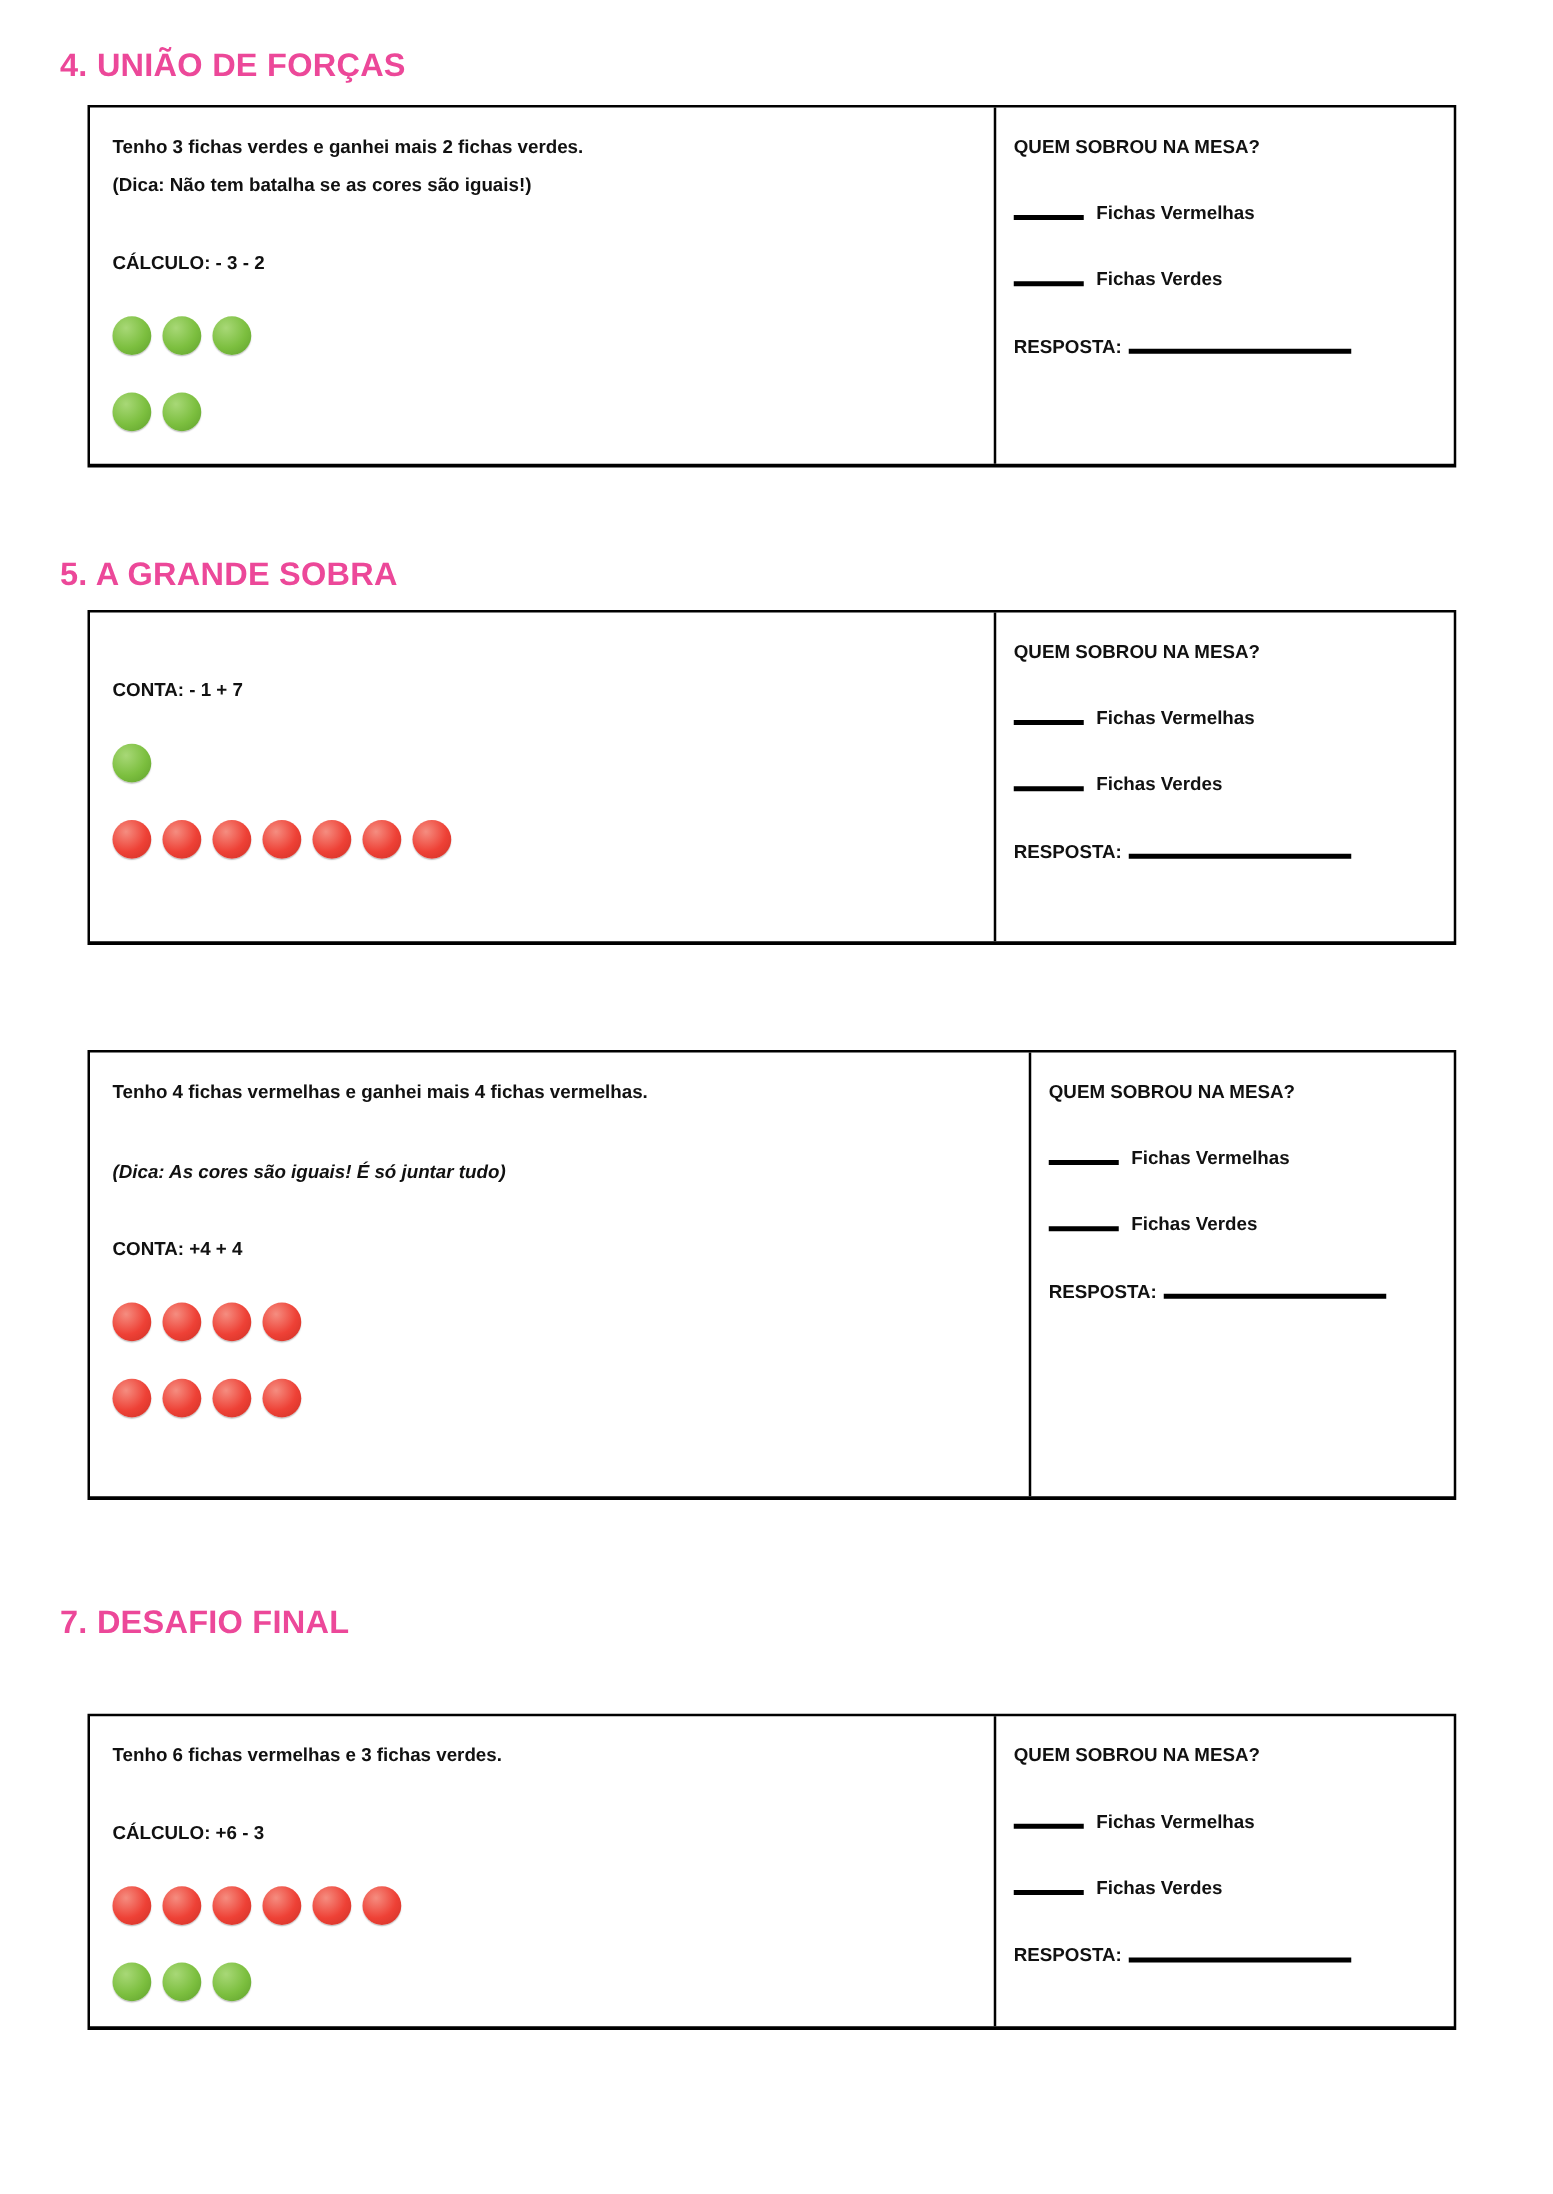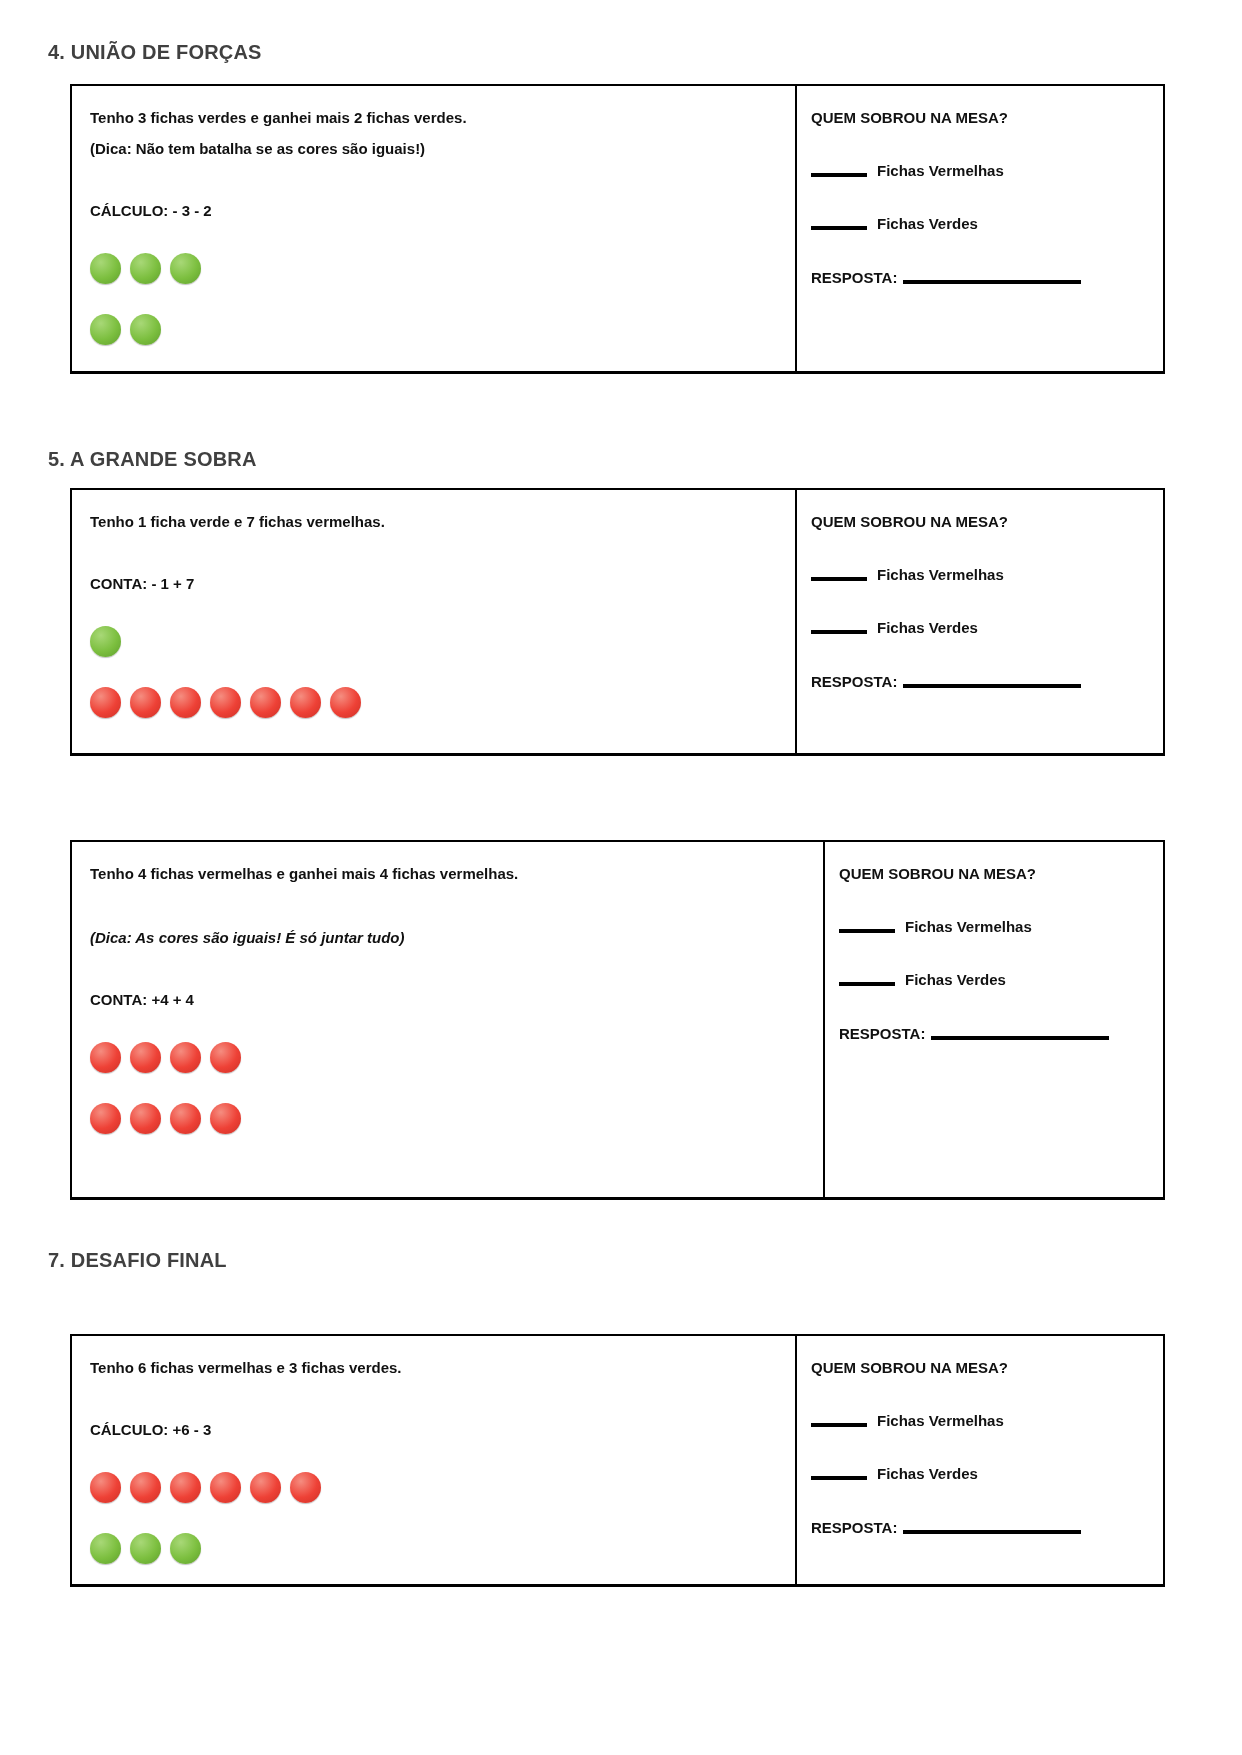--- a/index.html
+++ b/index.html
@@ -13,25 +13,25 @@
     font-family: "Liberation Sans", "DejaVu Sans", sans-serif;
     font-weight: bold;
     color: #111111;
     position: relative;
     overflow: hidden;
   }
   .page {
     padding-top: 38px;
   }
   h2.sec-title {
-    font-size: 20px;
+    font-size: 26px;
     line-height: 28px;
     margin: 0 0 0 48px;
     letter-spacing: 0.2px;
-    color: #404040;
+    color: #ec4899;
   }
   .box {
     margin-left: 70px;
     width: 1095px;
     border: 2px solid #000000;
     border-bottom-width: 3px;
     box-sizing: border-box;
     display: flex;
     background: #ffffff;
   }
@@ -90,21 +90,21 @@
     width: 178px;
     margin-right: 0;
     margin-left: 6px;
   }
   
   .section-1 .box { margin-top: 18px; min-height: 290px; }
   .section-2 { margin-top: 71px; }
   .section-2 .box { margin-top: 15px; min-height: 268px; }
   .section-3 { margin-top: 84px; }
   .section-3 .box { margin-top: 15px; min-height: 360px; gap: 28px; }
-  .section-4 { margin-top: 46px; }
+  .section-4 { margin-top: 83px; }
   .section-4 .box { margin-top: 60px; min-height: 253px; }
 </style>
 </head>
 <body>
 
 <div class="page">
 
   <div class="section section-1">
     <h2 class="sec-title">4. UNIÃO DE FORÇAS</h2>
     <div class="box">
@@ -130,21 +130,20 @@
         <p class="fill-line"><span class="blank"></span><span>Fichas Verdes</span></p>
         <p class="resposta"><span>RESPOSTA:</span><span class="blank long"></span></p>
       </div>
     </div>
   </div>
 
   <div class="section section-2">
     <h2 class="sec-title">5. A GRANDE SOBRA</h2>
     <div class="box">
       <div class="cell-left">
-        <p class="statement">Tenho 1 ficha verde e 7 fichas vermelhas.</p>
         <p class="calc">CONTA: - 1 + 7</p>
         <div class="chips">
             <div class="chip-row">
               <span class="chip" style="background: radial-gradient(circle at 35% 30%, rgb(168, 216, 119), rgb(124, 191, 63) 55%, rgb(97, 162, 46) 96%);"></span>
             </div>
             <div class="chip-row">
               <span class="chip" style="background: radial-gradient(circle at 35% 30%, rgb(245, 141, 128), rgb(238, 65, 54) 55%, rgb(208, 50, 39) 96%);"></span>
               <span class="chip" style="background: radial-gradient(circle at 35% 30%, rgb(245, 141, 128), rgb(238, 65, 54) 55%, rgb(208, 50, 39) 96%);"></span>
               <span class="chip" style="background: radial-gradient(circle at 35% 30%, rgb(245, 141, 128), rgb(238, 65, 54) 55%, rgb(208, 50, 39) 96%);"></span>
               <span class="chip" style="background: radial-gradient(circle at 35% 30%, rgb(245, 141, 128), rgb(238, 65, 54) 55%, rgb(208, 50, 39) 96%);"></span>

